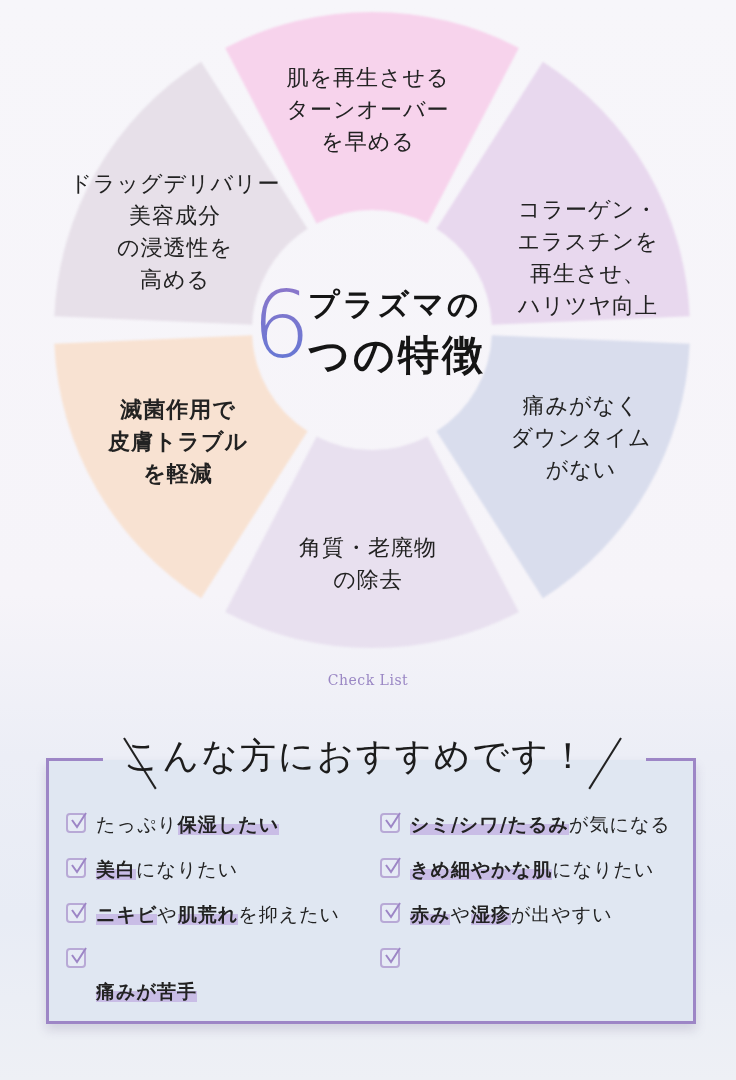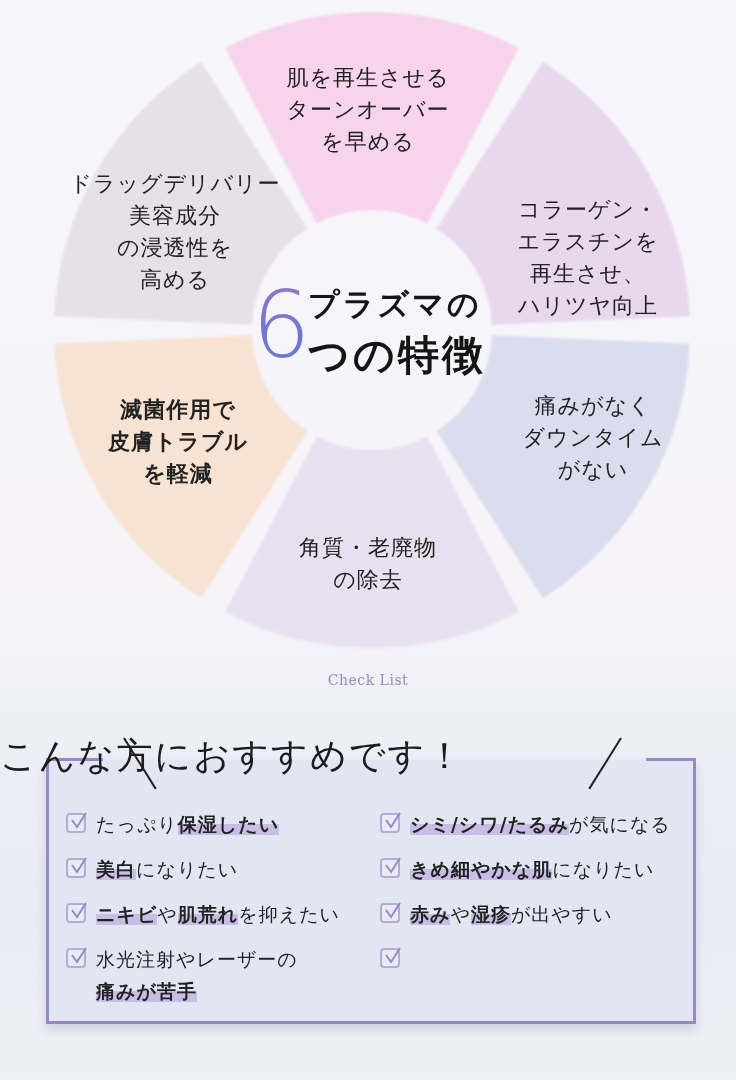--- a/index.html
+++ b/index.html
@@ -29,21 +29,21 @@
     font-family: "DejaVu Serif", serif; font-size: 14px; color: #9a87c4; letter-spacing: 0.5px;
   }
   .box {
     position: absolute; left: 46px; top: 760px; width: 650px; height: 264px;
     background: #e0e7f2; border: 3px solid #9d86c6; border-top: none; box-sizing: border-box;
     box-shadow: 0 6px 10px rgba(90,80,120,0.18);
   }
   .box-top-left { position: absolute; left: 46px; top: 758px; width: 57px; height: 3px; background: #9d86c6; }
   .box-top-right { position: absolute; left: 646px; top: 758px; width: 50px; height: 3px; background: #9d86c6; }
   .heading {
-    position: absolute; left: 0; width: 588px; top: 732px; text-align: left;
+    position: absolute; left: 0; width: 588px; top: 732px; text-align: right;
     font-size: 36px; letter-spacing: 2px; color: #1c1c1c;
   }
   .slash { position: absolute; top: 738px; width: 2px; height: 60px; background: #222; }
   .slash.l { left: 123px; transform: rotate(-32deg); transform-origin: top center; }
   .slash.r { left: 620px; transform: rotate(32deg); transform-origin: top center; }
 
   .list { position: absolute; top: 808px; }
   .list.left { left: 66px; }
   .list.right { left: 380px; }
   .item { position: relative; display: flex; align-items: flex-start; margin-bottom: 15px; height: 30px; }
@@ -70,21 +70,21 @@
         <path d="M54.30266553696924,316.1290348178231 A318,318 0 0 1 201.1387245457099,61.80152023150242 L307.5240469983811,228.79302650245376 A120,120 0 0 0 252.11421341017706,324.76567351615967 Z" fill="#e7e0e9"></path>
       </g>
   </svg>
   <div class="seg-text" style="left:248px;top:62px;width:240px;">肌を再生させる
 ターンオーバー
 を早める</div>
   <div class="seg-text" style="left:478px;top:158px;width:220px;margin-top:36px;">コラーゲン・
 エラスチンを
 再生させ、
 ハリツヤ向上</div>
-  <div class="seg-text" style="left:478px;top:390px;width:230px;">痛みがなく
+  <div class="seg-text" style="left:466px;top:390px;width:230px;">痛みがなく
 ダウンタイム
 がない</div>
   <div class="seg-text" style="left:258px;top:532px;width:220px;">角質・老廃物
 の除去</div>
   <div class="seg-text" style="left:58px;top:394px;width:240px;font-weight:bold;">滅菌作用で
 皮膚トラブル
 を軽減</div>
   <div class="seg-text" style="left:50px;top:168px;width:250px;">ドラッグデリバリー
 美容成分
 の浸透性を
@@ -130,21 +130,21 @@
         </svg>
       </span>
       <div class="txt"><span class="hl">ニキビ</span><span>や</span><span class="hl">肌荒れ</span><span>を抑えたい</span></div>
     </div>
     <div class="item tall">
       <span class="cb">
         <svg width="20" height="20" viewBox="0 0 20 20">
           <path d="M3 8 L8 15 L17 1" fill="none" stroke="#9d86c6" stroke-width="2"></path>
         </svg>
       </span>
-      <div class="txt"><span>水光注射やレーザーの</span><br><span class="hl">痛みが苦手</span></div>
+      <div class="txt"><br><span class="hl">痛みが苦手</span></div>
     </div>
   </div>
 <div class="list right" id="list-right">
     <div class="item">
       <span class="cb">
         <svg width="20" height="20" viewBox="0 0 20 20">
           <path d="M3 8 L8 15 L17 1" fill="none" stroke="#9d86c6" stroke-width="2"></path>
         </svg>
       </span>
       <div class="txt"><span class="hl">シミ/シワ/たるみ</span><span>が気になる</span></div>

